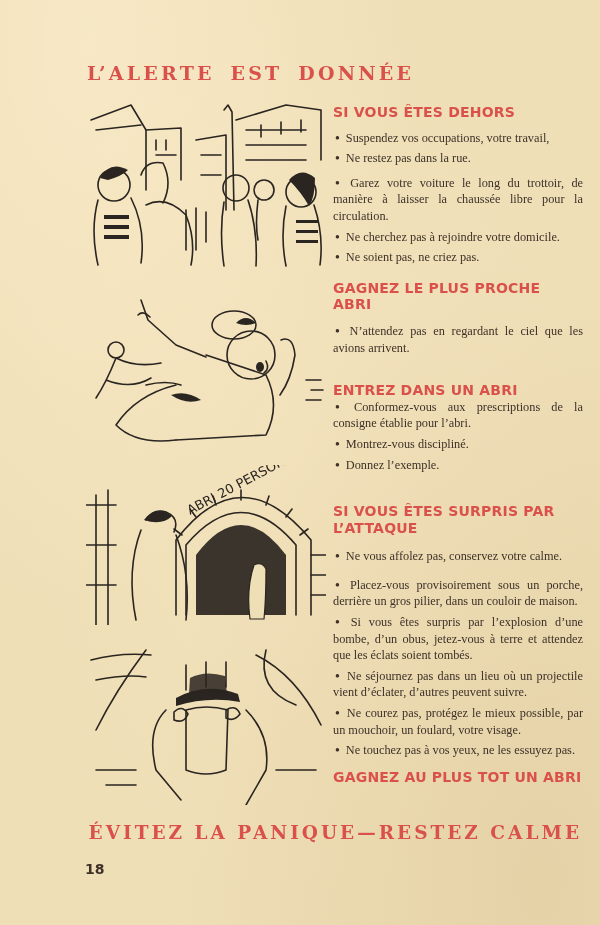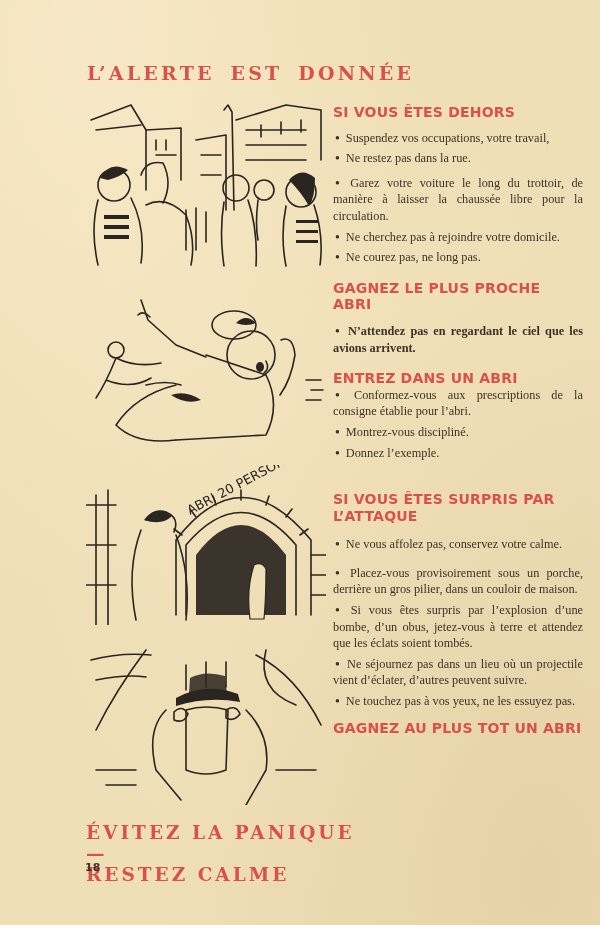--- a/index.html
+++ b/index.html
@@ -29,25 +29,25 @@
   }
   .h {
     font-family: "DejaVu Sans", sans-serif; font-weight: bold; font-size: 14px;
     color: #d9514a; letter-spacing: 0.2px; margin: 0;
   }
   .item { text-align: justify; text-align-last: left; margin: 0; }
   .item::before { content: "\25CF"; font-size: 8px; margin-right: 6px; vertical-align: 2px; margin-left: 2px; }
   .footer {
     position: absolute; left: 74px; top: 822px; width: 496px;
     font-family: "DejaVu Serif", serif; font-weight: bold; font-size: 18.5px;
-    color: #d9514a; letter-spacing: 3px; display: flex; justify-content: flex-end; flex-direction: column;
+    color: #d9514a; letter-spacing: 3px; display: flex; justify-content: flex-end;
   }
   .pagenum {
     position: absolute; left: 73px; top: 861px;
-    font-family: "DejaVu Sans", sans-serif; font-weight: bold; font-size: 11px; color: #3d3128;
+    font-family: "DejaVu Sans", sans-serif; font-weight: bold; font-size: 14px; color: #3d3128;
   }
   .ink { stroke: #2a2520; fill: none; stroke-width: 1.6; stroke-linecap: round; stroke-linejoin: round; }
   .inkf { fill: #2a2520; }
 </style>
 </head>
 <body>
 
 <div class="page">
 
   <div class="title">L’ALERTE EST DONNÉE</div>
@@ -152,35 +152,36 @@
       </g>
     </svg>
   </div>
 
   <div class="col">
     <p class="h" style="margin-bottom:9px;">SI VOUS ÊTES DEHORS</p>
     <p class="item" style="margin-bottom:4px;">Suspendez vos occupations, votre travail,</p>
     <p class="item" style="margin-bottom:8px;">Ne restez pas dans la rue.</p>
     <p class="item" style="margin-bottom:4px;">Garez votre voiture le long du trottoir, de manière à laisser la chaussée libre pour la circulation.</p>
     <p class="item" style="margin-bottom:4px;">Ne cherchez pas à rejoindre votre domicile.</p>
-    <p class="item" style="margin-bottom:14px;">Ne courez pas, ne long pas.</p>
+    <p class="item" style="margin-bottom:14px;">Ne soient pas, ne criez pas.</p>
 
     <p class="h" style="margin-bottom:10px;">GAGNEZ LE PLUS PROCHE ABRI</p>
-    <p class="item" style="margin-bottom:14px;font-weight:bold;">N’attendez pas en regardant le ciel que les avions arrivent.</p>
+    <p class="item" style="margin-bottom:26px;">N’attendez pas en regardant le ciel que les avions arrivent.</p>
 
     <p class="h" style="">ENTREZ DANS UN ABRI</p>
     <p class="item" style="margin-bottom:4px;">Conformez-vous aux prescriptions de la consigne établie pour l’abri.</p>
     <p class="item" style="margin-bottom:4px;">Montrez-vous discipliné.</p>
     <p class="item" style="margin-bottom:30px;">Donnez l’exemple.</p>
 
     <p class="h" style="margin-bottom:12px;">SI VOUS ÊTES SURPRIS PAR L’ATTAQUE</p>
     <p class="item" style="margin-bottom:12px;">Ne vous affolez pas, conservez votre calme.</p>
     <p class="item" style="margin-bottom:4px;">Placez-vous provisoirement sous un porche, derrière un gros pilier, dans un couloir de maison.</p>
     <p class="item" style="margin-bottom:4px;">Si vous êtes surpris par l’explosion d’une bombe, d’un obus, jetez-vous à terre et attendez que les éclats soient tombés.</p>
     <p class="item" style="margin-bottom:4px;">Ne séjournez pas dans un lieu où un projectile vient d’éclater, d’autres peuvent suivre.</p>
+    <p class="item" style="margin-bottom:4px;">Ne courez pas, protégez le mieux possible, par un mouchoir, un foulard, votre visage.</p>
     <p class="item" style="margin-bottom:10px;">Ne touchez pas à vos yeux, ne les essuyez pas.</p>
 
     <p class="h">GAGNEZ AU PLUS TOT UN ABRI</p>
   </div>
 
   <div class="footer">
     <span>ÉVITEZ LA PANIQUE</span>
     <span>—</span>
     <span>RESTEZ CALME</span>
   </div>

